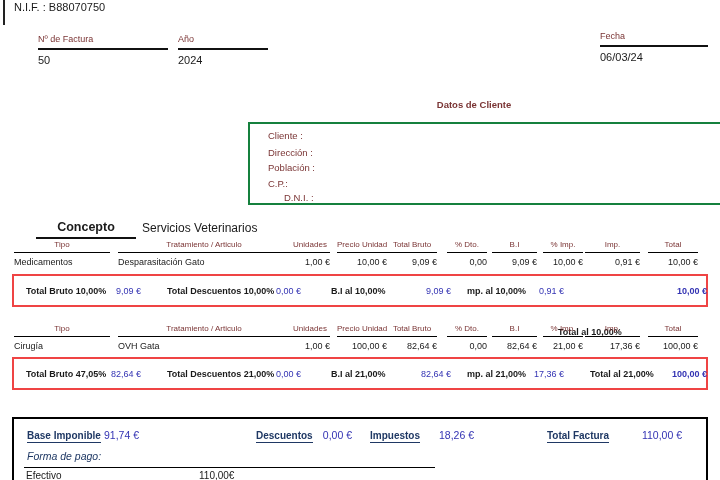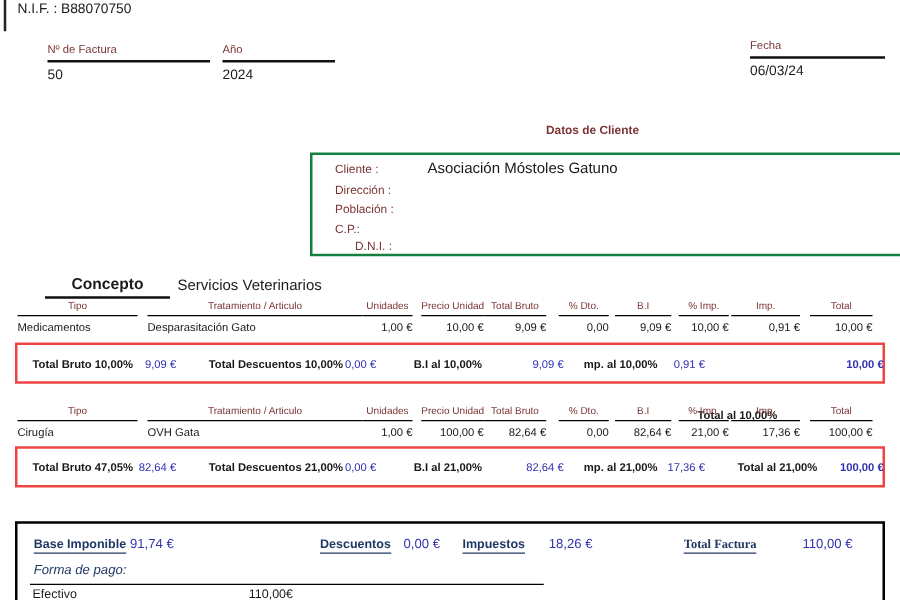--- a/index.html
+++ b/index.html
@@ -66,21 +66,20 @@
   <span class="val">2024</span>
 </div>
 <div class="hblock" style="left:600px;top:31px;width:108px;">
   <span class="lbl maroon">Fecha</span>
   <span class="val">06/03/24</span>
 </div>
 
 <div class="abs maroon bold ctr" style="left:248px;top:99px;width:452px;font-size:9.5px;">Datos de Cliente</div>
 <div class="clientbox">
   <span class="flbl" style="top:6px;">Cliente :</span>
-  <span class="fval" style="top:3px;">Asociación Móstoles Gatuno</span>
   <span class="flbl" style="top:23px;">Dirección :</span>
   <span class="flbl" style="top:38px;">Población :</span>
   <span class="flbl" style="top:54px;">C.P.:</span>
   <span class="flbl" style="top:68px;margin-left:16px;">D.N.I. :</span>
 </div>
 
 <div class="abs bold ctr" style="left:36px;top:220px;width:100px;font-size:12.5px;padding-bottom:3px;border-bottom:2.5px solid #111;">Concepto</div>
 <div class="abs" style="left:142px;top:221px;font-size:12px;">Servicios Veterinarios</div>
 
 <div class="th c-tipo" style="top:240px;">Tipo</div>
@@ -153,20 +152,20 @@
   <span class="tv bold" style="left:631px;">100,00 €</span>
 </div>
 
 <div class="sumbox">
   <div class="sl" style="left:13px;"><span>Base Imponible</span></div>
   <div class="sv" style="left:55px;width:70px;">91,74 €</div>
   <div class="sl" style="left:198px;margin-left:44px;"><span>Descuentos</span></div>
   <div class="sv" style="left:270px;width:68px;">0,00 €</div>
   <div class="sl" style="left:356px;"><span>Impuestos</span></div>
   <div class="sv" style="left:395px;width:65px;">18,26 €</div>
-  <div class="sl" style="left:533px;font-family:Liberation Serif, serif;"><span>Total Factura</span></div>
+  <div class="sl" style="left:533px;"><span>Total Factura</span></div>
   <div class="sv" style="left:598px;width:70px;">110,00 €</div>
 
   <div class="abs navy" style="left:13px;top:31px;font-size:10.5px;font-style:italic;">Forma de pago:</div>
   <div class="abs" style="left:10px;top:48px;width:411px;border-top:1.5px solid #000;"></div>
   <div class="abs" style="left:12px;top:51px;font-size:10px;">Efectivo</div>
   <div class="abs" style="left:185px;top:51px;font-size:10px;">110,00€</div>
 </div>
 
 </body></html>

